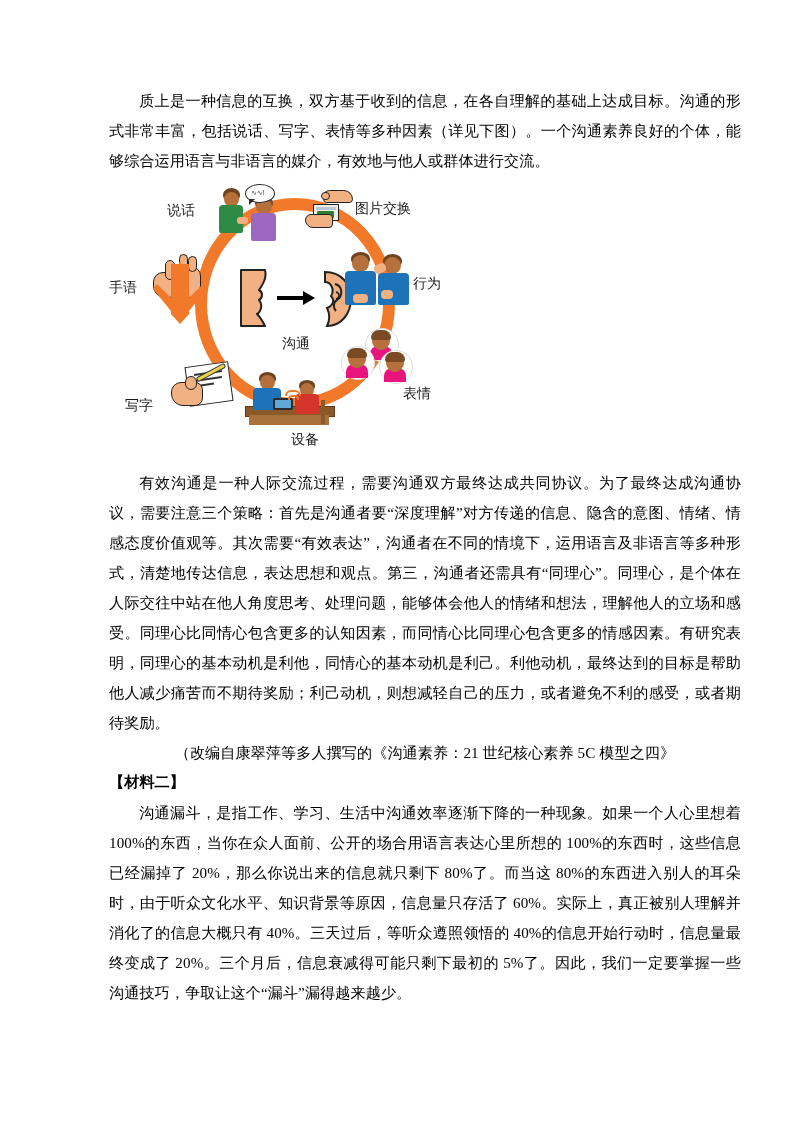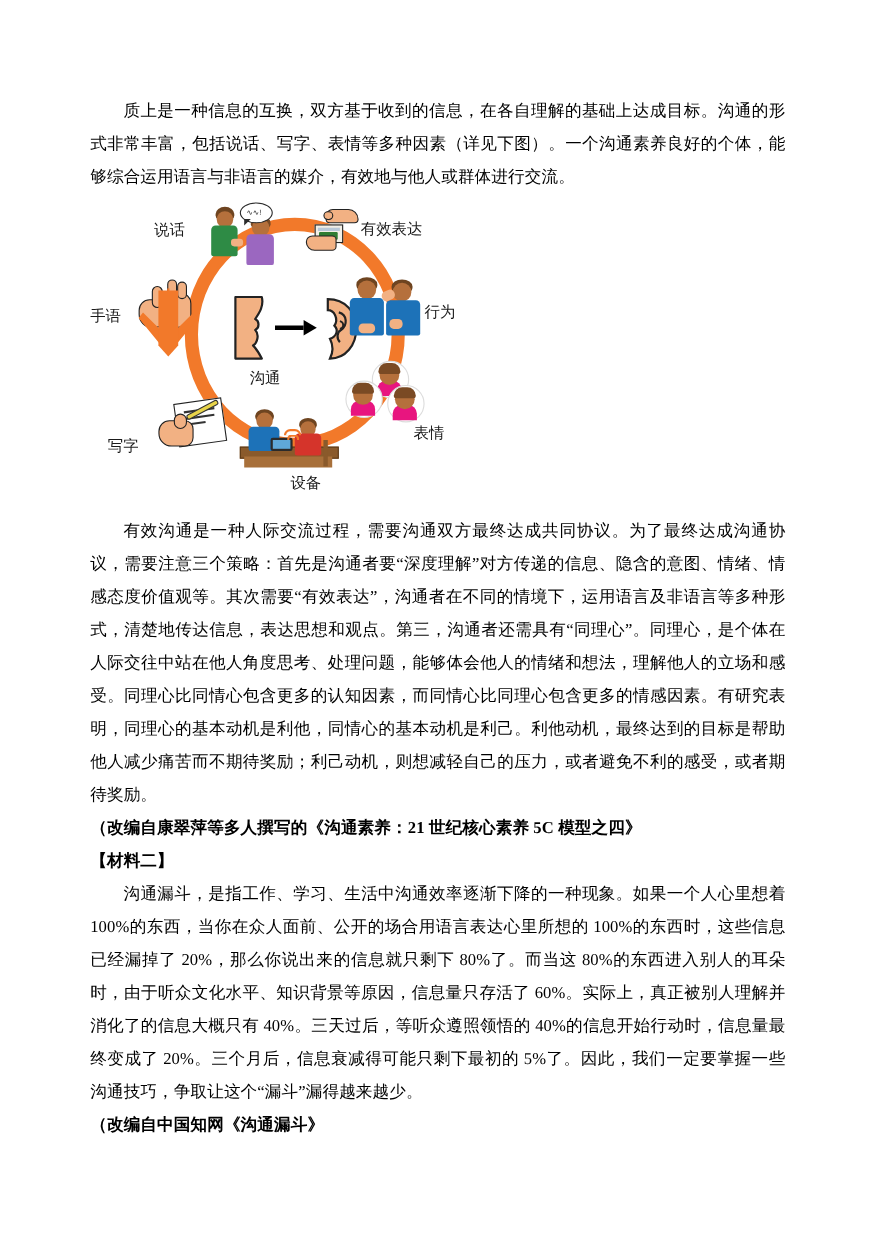--- a/index.html
+++ b/index.html
@@ -8,37 +8,38 @@
     background: #ffffff;
   }
   .page {
     position: relative;
     width: 727px;
     height: 1123px;
     background: #ffffff;
     overflow: hidden;
     font-family: "Liberation Serif", "DejaVu Serif", serif;
     color: #000000;
+    margin-left: 27px;
   }
   .content {
     position: absolute;
     left: 82px;
     top: 86px;
     width: 632px;
   }
   p.para {
     margin: 0;
     font-size: 15.1px;
     line-height: 30px;
     text-align: justify;
     text-justify: inter-ideograph;
     letter-spacing: 0.1px;
   }
   p.indent { text-indent: 2em; }
-  p.right { text-align: left; font-weight: bold; }
+  p.right { text-align: center; }
   p.bold { font-weight: bold; font-family: Liberation Mono, monospace; }
 
   
   .figure {
     position: relative;
     width: 632px;
     height: 292px;
     margin: 0;
   }
   .fig-inner {
@@ -80,21 +81,21 @@
     left: 120px;
     top: 92px;
     width: 118px;
     height: 60px;
   }
   .center-label {
     position: absolute;
     left: 137px;
     top: 160px;
     width: 84px;
-    text-align: left;
+    text-align: center;
   }
   .illus { position: absolute; }
 
   
   .head {
     position: absolute;
     border-radius: 50%;
     background: #B5703C;
   }
   .hair {
@@ -144,21 +145,21 @@
 
           <div class="hair" style="left:40px; top:12px; width:18px; height:13px; background:#7A4A24;"></div>
           <div class="head" style="left:41px; top:15px; width:16px; height:16px;"></div>
           <div class="body-shirt" style="left:36px; top:29px; width:25px; height:28px; background:#9B67C0;"></div>
 
           <div class="bubble" style="left:30px; top:0px; width:28px; height:17px;"></div>
           <div class="bubble-tail" style="left:34px; top:15px;"></div>
           <div style="position:absolute; left:36px; top:5px; width:16px; height:7px; font-size:7px; color:#333; font-family:'Liberation Sans',sans-serif;">∿∿!</div>
         </div>
 
-        <div class="fig-label" style="left:238px; top:25px;">有效表达</div>
+        <div class="fig-label" style="left:238px; top:25px;">图片交换</div>
         <div class="illus" style="left:188px; top:14px; width:52px; height:46px;">
 
           <div class="skin outline" style="position:absolute; left:18px; top:0px; width:30px; height:13px; border-radius:7px 10px 4px 4px;"></div>
           <div class="skin outline" style="position:absolute; left:16px; top:2px; width:9px; height:8px; border-radius:4px;"></div>
 
           <div class="outline" style="position:absolute; left:8px; top:14px; width:26px; height:17px; background:#f2efe6;"></div>
           <div style="position:absolute; left:12px; top:21px; width:17px; height:7px; background:#2f7d32; border-radius:1px;"></div>
           <div style="position:absolute; left:11px; top:17px; width:20px; height:3px; background:#b8c8d8;"></div>
 
           <div class="skin outline" style="position:absolute; left:0px; top:24px; width:28px; height:14px; border-radius:6px 4px 4px 8px;"></div>
@@ -259,16 +260,15 @@
           <div style="position:absolute; left:76px; top:28px; width:4px; height:24px; background:#8A5A2B;"></div>
         </div>
 
       </div>
     </div>
 
     <p class="para indent">有效沟通是一种人际交流过程，需要沟通双方最终达成共同协议。为了最终达成沟通协议，需要注意三个策略：首先是沟通者要“深度理解”对方传递的信息、隐含的意图、情绪、情感态度价值观等。其次需要“有效表达”，沟通者在不同的情境下，运用语言及非语言等多种形式，清楚地传达信息，表达思想和观点。第三，沟通者还需具有“同理心”。同理心，是个体在人际交往中站在他人角度思考、处理问题，能够体会他人的情绪和想法，理解他人的立场和感受。同理心比同情心包含更多的认知因素，而同情心比同理心包含更多的情感因素。有研究表明，同理心的基本动机是利他，同情心的基本动机是利己。利他动机，最终达到的目标是帮助他人减少痛苦而不期待奖励；利己动机，则想减轻自己的压力，或者避免不利的感受，或者期待奖励。</p>
     <p class="para right">（改编自康翠萍等多人撰写的《沟通素养：21 世纪核心素养 5C 模型之四》</p>
     <p class="para bold">【材料二】</p>
     <p class="para indent">沟通漏斗，是指工作、学习、生活中沟通效率逐渐下降的一种现象。如果一个人心里想着 100%的东西，当你在众人面前、公开的场合用语言表达心里所想的 100%的东西时，这些信息已经漏掉了 20%，那么你说出来的信息就只剩下 80%了。而当这 80%的东西进入别人的耳朵时，由于听众文化水平、知识背景等原因，信息量只存活了 60%。实际上，真正被别人理解并消化了的信息大概只有 40%。三天过后，等听众遵照领悟的 40%的信息开始行动时，信息量最终变成了 20%。三个月后，信息衰减得可能只剩下最初的 5%了。因此，我们一定要掌握一些沟通技巧，争取让这个“漏斗”漏得越来越少。</p>
-    <p class="para right">（改编自中国知网《沟通漏斗》</p>
 
   </div>
 </div>
 
 </body></html>

